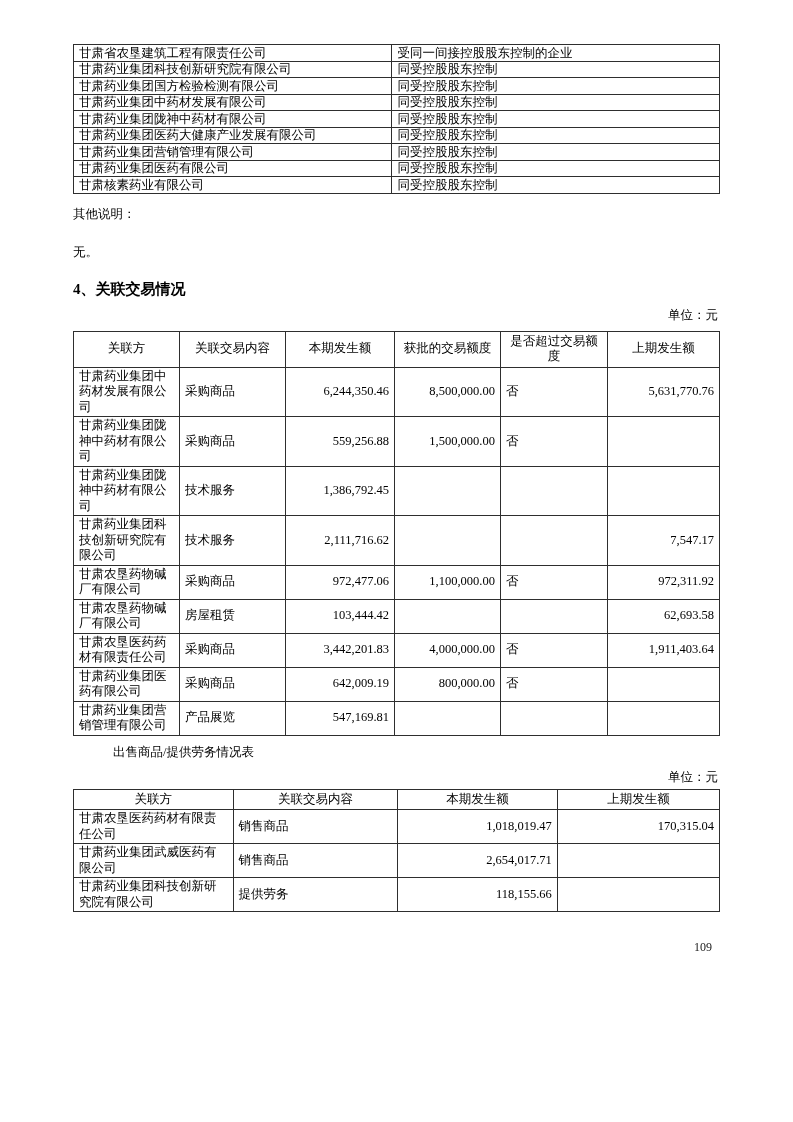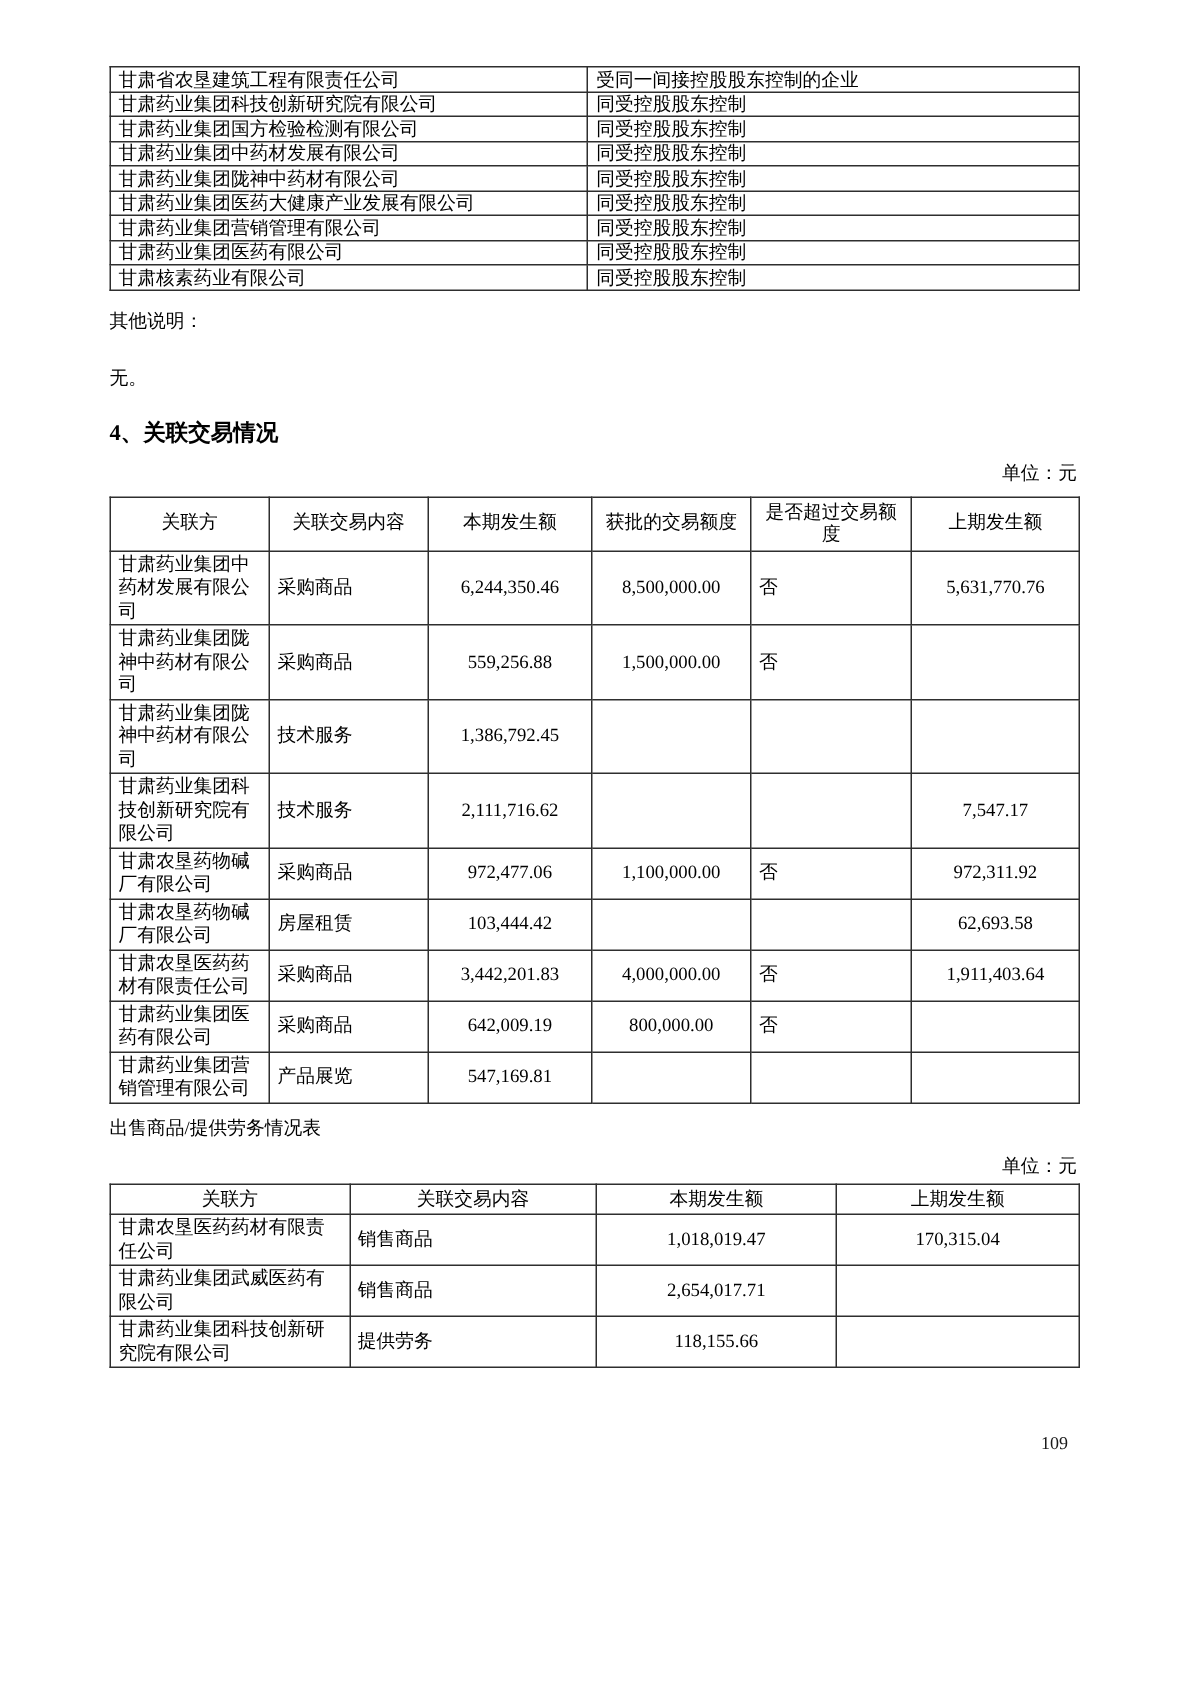--- a/index.html
+++ b/index.html
@@ -40,21 +40,21 @@
     height: 15.5px;
     white-space: nowrap;
     overflow: hidden;
   }
   
   .data-table th {
     text-align: center;
     padding: 2px 5px;
   }
   .data-table td.num {
-    text-align: center;
+    text-align: right;
     margin-left: 34px;
   }
   .data-table td.txt {
     text-align: left;
   }
   .note-line {
     font-size: 12.5px;
     line-height: 15px;
   }
   .note-label { margin-top: 13px; }
@@ -79,24 +79,24 @@
     line-height: 15px;
   }
   .unit-line {
     margin-top: 10px;
     font-size: 12.5px;
     line-height: 15px;
     text-align: right;
     padding-right: 2px;
   }
   .mt-table { margin-top: 8px; }
-  .caption-2 { margin-top: 9px; }
+  .caption-2 { margin-top: 9px; margin-left: 40px; }
   .mt-sales { margin-top: 4px; }
   .page-number {
-    margin-top: 43px;
+    margin-top: 28px;
     text-align: right;
     padding-right: 8px;
     font-size: 12px;
     color: #1a1a1a;
   }
 </style>
 </head>
 <body>
 
 <div class="content">

